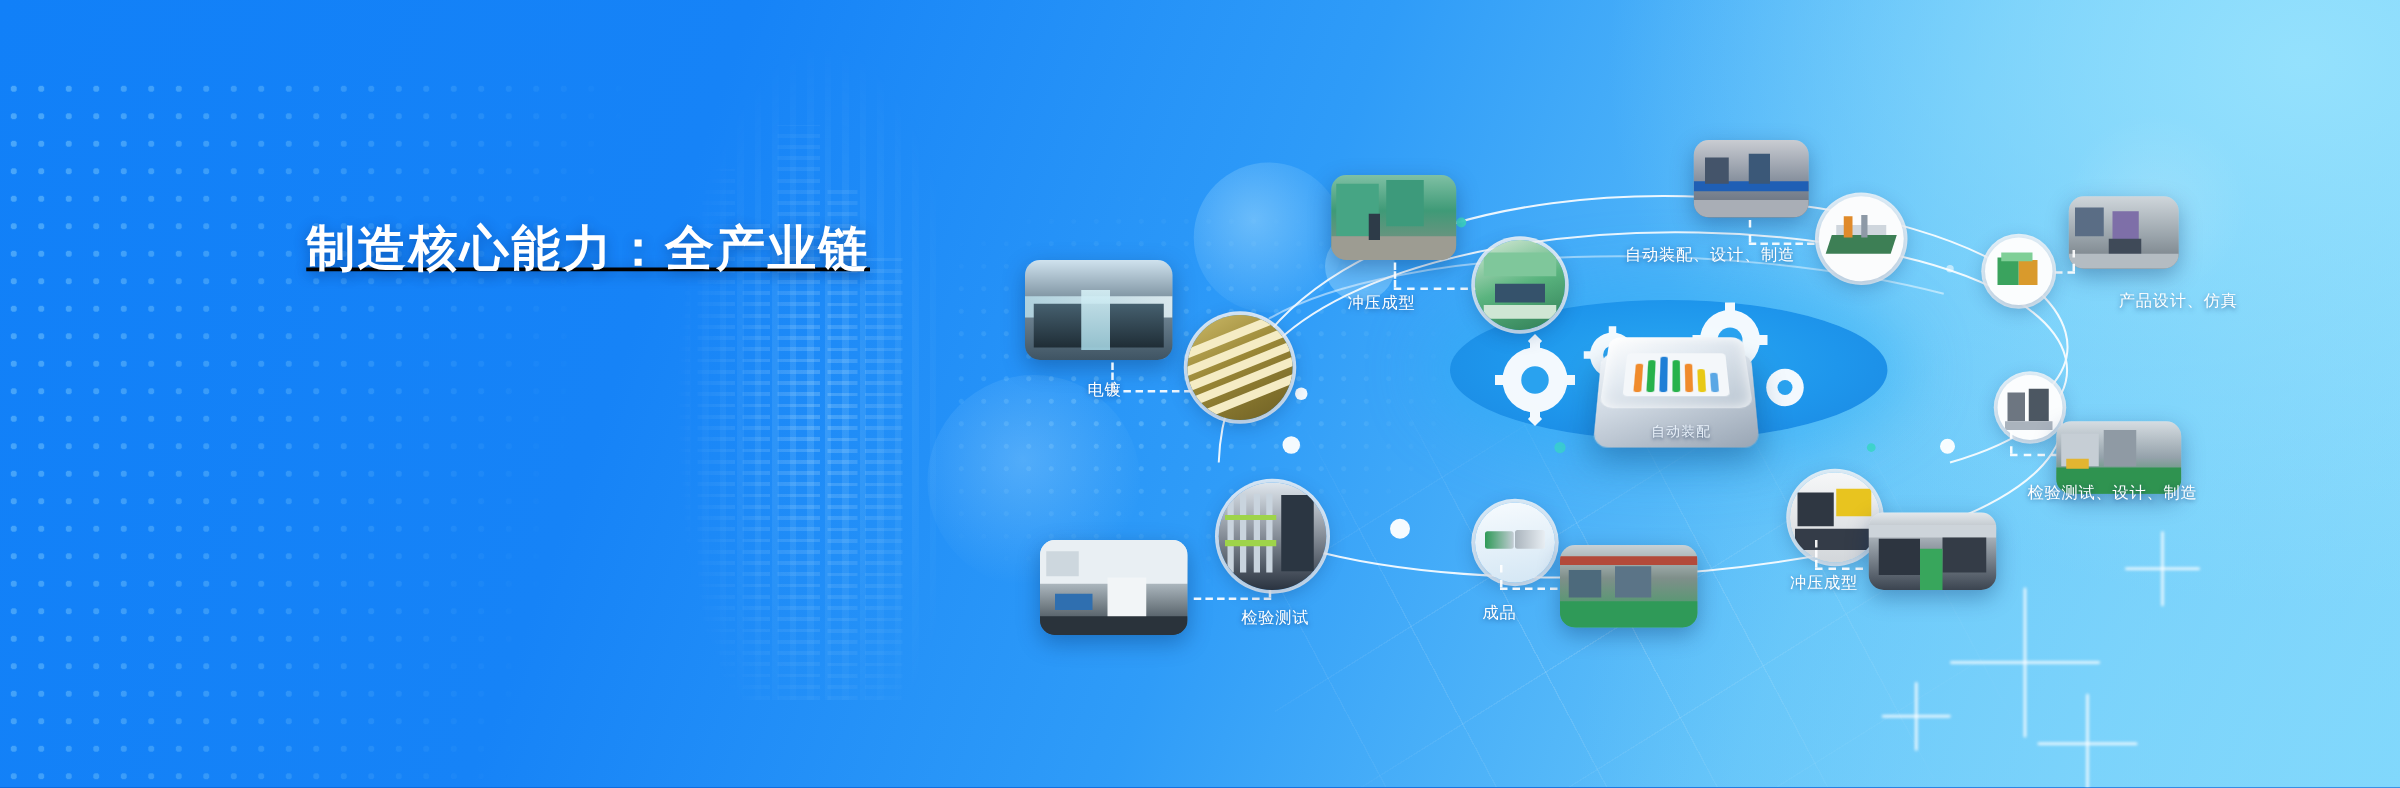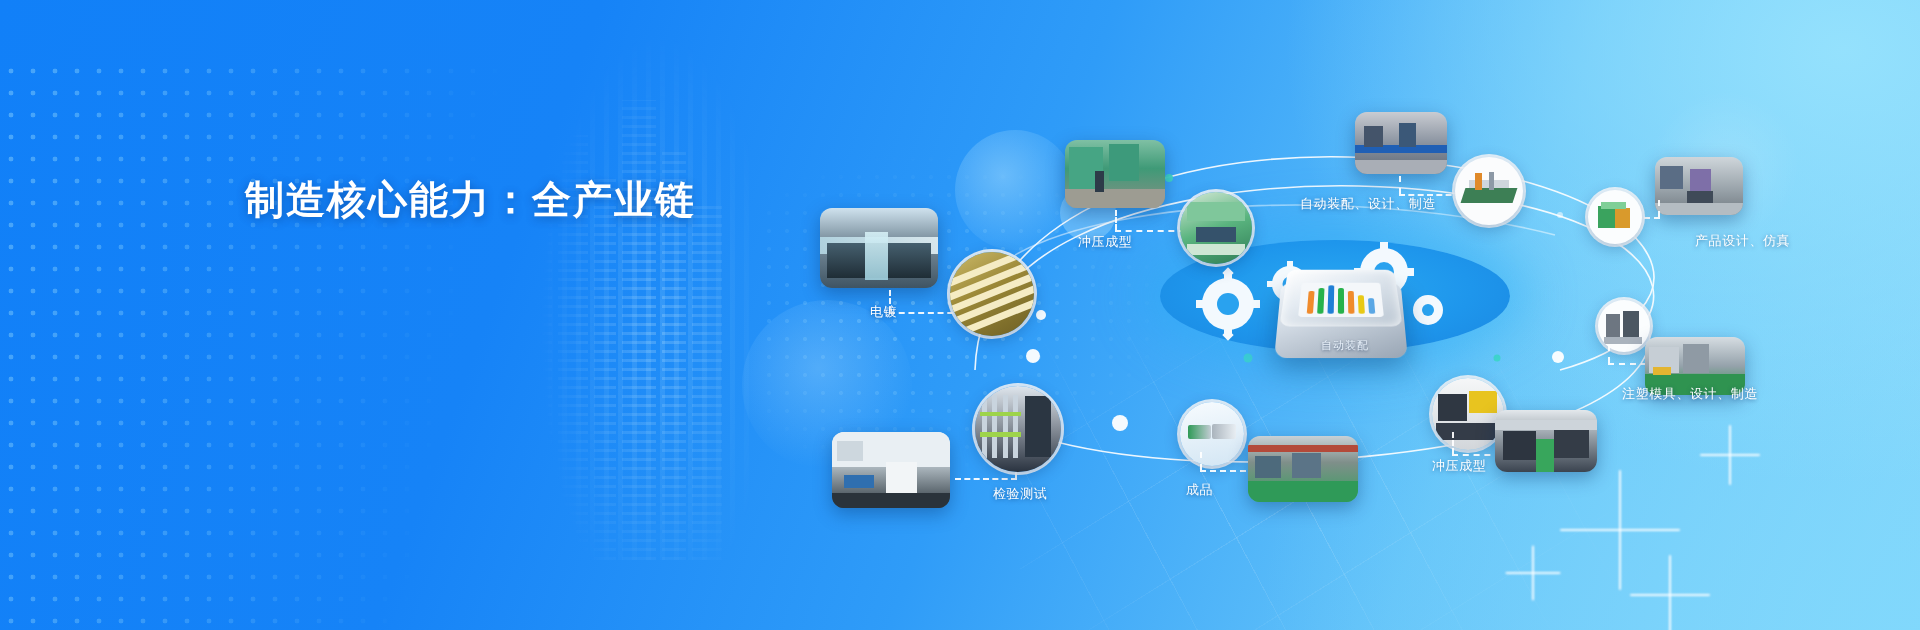--- a/index.html
+++ b/index.html
@@ -56,21 +56,21 @@
   .sparkle::before,.sparkle::after{
     content:"";position:absolute;left:50%;top:50%;transform:translate(-50%,-50%);
     background:rgba(255,255,255,.9);
   }
   .sparkle::before{width:100%;height:2px;border-radius:2px;filter:blur(1.2px);}
   .sparkle::after{width:2px;height:100%;border-radius:2px;filter:blur(1.2px);}
 
   .bokeh{position:absolute;border-radius:50%;}
 
   
-  .copy{position:absolute;left:245px;top:178px;width:470px;z-index:8;}
+  .copy{position:absolute;left:245px;top:178px;width:470px;z-index:8;text-decoration:underline;}
   .headline{
     font-size:39px;font-weight:bold;color:#ffffff;letter-spacing:2px;
     line-height:1.15;margin:0;
     text-shadow:0 2px 10px rgba(0,40,110,.45);
   }
   .subhead{
     margin:12px 0 0 2px;font-size:20.5px;letter-spacing:3.1px;color:#ffffff;
     font-weight:normal;opacity:.97;
   }
   .body-copy{
@@ -335,21 +335,21 @@
         <i style="left:12%;top:72%;width:72%;height:12%;background:#aab3bd;"></i>
       </div>
       <div class="dash-v" style="left:1608px;top:345px;height:18px;"></div>
       <div class="dash" style="left:1608px;top:363px;width:50px;"></div>
       <div class="photo" style="left:1645px;top:337px;width:100px;height:58px;background:linear-gradient(180deg,#d6dde2 0%,#95a2ab 50%,#2f8f4e 100%);">
         <i style="left:4%;top:18%;width:30%;height:44%;background:#c6ced5;"></i>
         <i style="left:38%;top:12%;width:26%;height:50%;background:#8f9aa4;"></i>
         <i style="left:0;top:64%;width:100%;height:36%;background:#2f9350;"></i>
         <i style="left:8%;top:52%;width:18%;height:14%;background:#e3b531;"></i>
       </div>
-      <div class="node-label" style="left:1622px;top:385px;">注塑模具、设计、制造</div>
+      <div class="node-label" style="left:1622px;top:385px;">检验测试、设计、制造</div>
     </div>
 
     <div class="node">
       <div class="bubble" style="left:1432px;top:378px;width:72px;height:72px;background:linear-gradient(180deg,#f6f7f8 0%,#d2d6da 100%);">
         <i style="left:8%;top:22%;width:40%;height:38%;background:#2f3742;"></i>
         <i style="left:52%;top:18%;width:38%;height:30%;background:#e8c41f;"></i>
         <i style="left:6%;top:62%;width:88%;height:24%;background:#343c48;"></i>
       </div>
       <div class="dash-v" style="left:1452px;top:432px;height:22px;"></div>
       <div class="dash" style="left:1452px;top:454px;width:60px;"></div>

